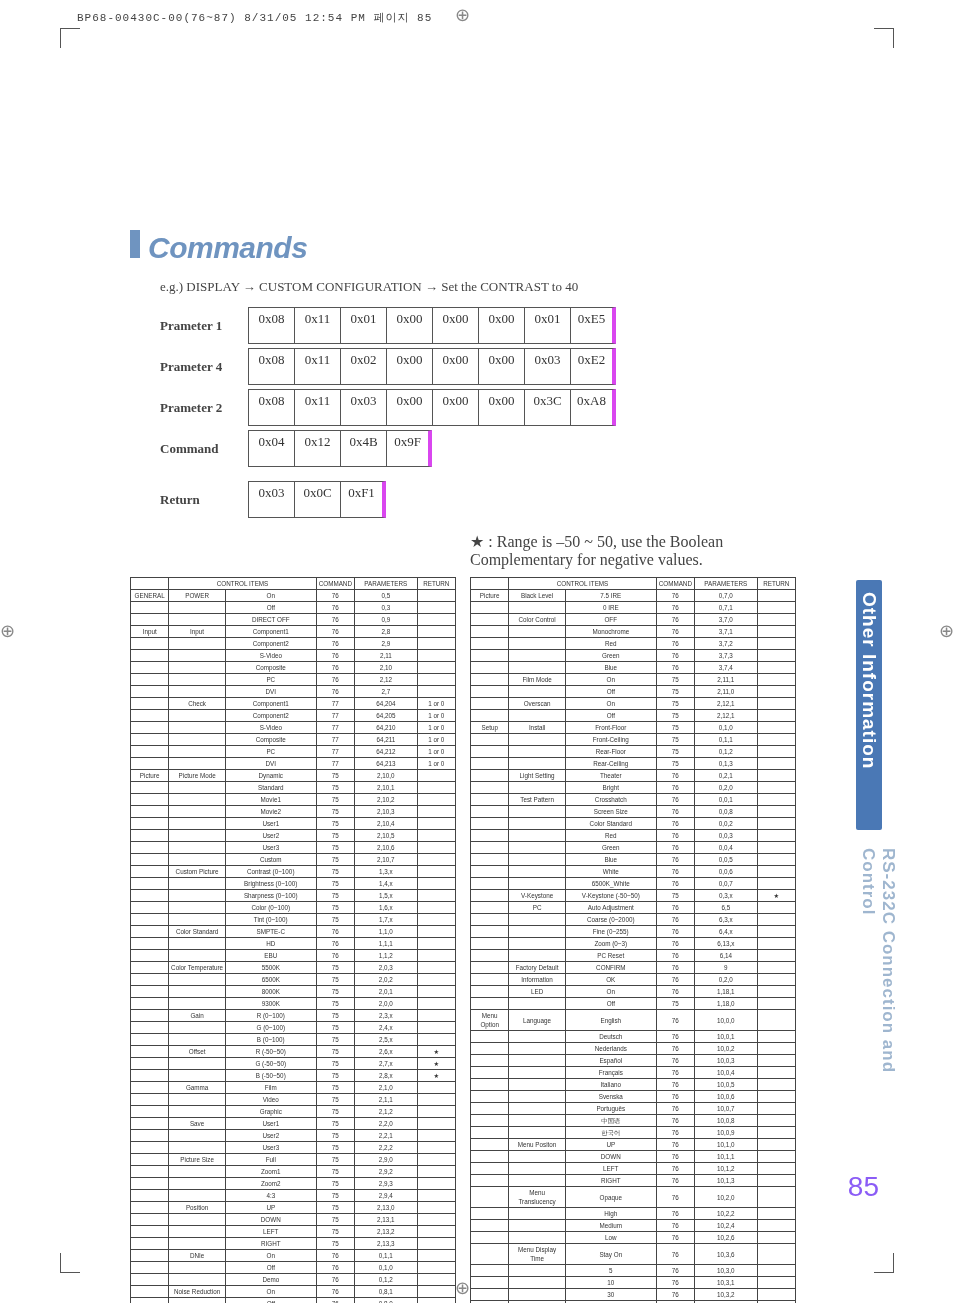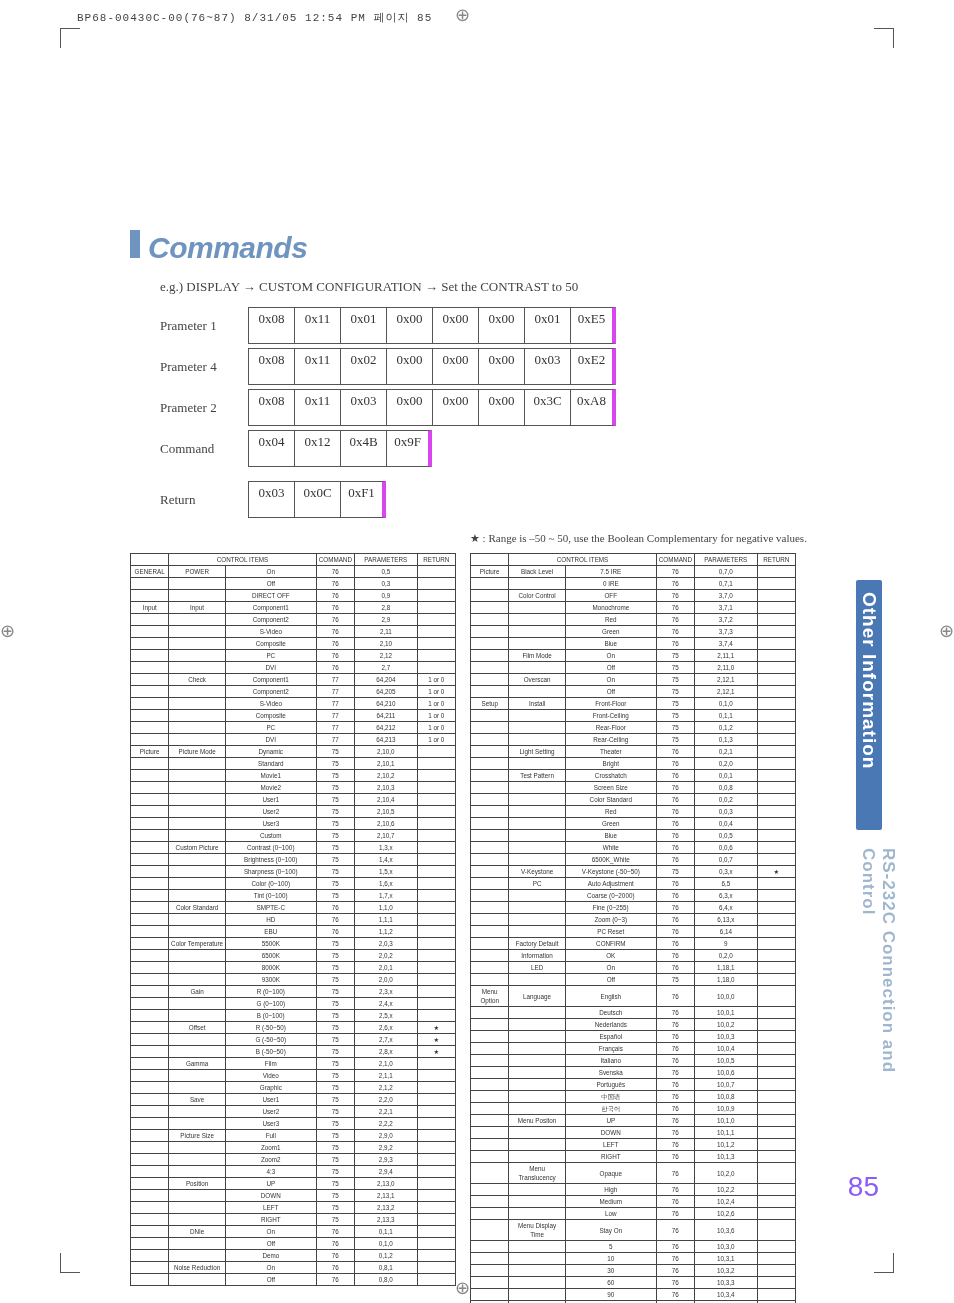--- a/index.html
+++ b/index.html
@@ -19,25 +19,25 @@
   .side-tab .blue-bar { position: absolute; top: 0; left: 0; width: 26px; height: 250px; background: #4a78b5; border-radius: 2px; }
   .side-tab .blue-text { position: absolute; top: 12px; left: 2px; writing-mode: vertical-rl; color: #fff; font-size: 19px; font-weight: bold; letter-spacing: 1px; }
   .side-tab .gray-text { position: absolute; top: 268px; left: 2px; writing-mode: vertical-rl; color: #9fb6cf; font-size: 17px; font-weight: bold; letter-spacing: 1px; }
   .content { position: absolute; top: 230px; left: 130px; width: 720px; }
   .heading-wrap { display: flex; align-items: baseline; margin-bottom: 14px; text-align: right; }
   .heading-wrap .bar { width: 10px; height: 28px; background: #6f94c0; margin-right: 8px; }
   .heading-wrap .title { font-size: 30px; font-weight: bold; font-style: italic; color: #6f94c0; font-family: "Arial Narrow", Arial, sans-serif; letter-spacing: -0.5px; }
   .example { font-size: 13px; color: #444; margin: 4px 0 12px 30px; font-family: Georgia, serif; }
   .param-section { margin-left: 30px; }
   .param-row { display: flex; align-items: center; margin-bottom: 4px; }
-  .param-label { width: 88px; font-size: 13px; font-family: Georgia, serif; color: #444; }
+  .param-label { width: 88px; font-size: 13px; font-family: Georgia, serif; color: #444; font-weight: bold; }
   .byte-table { display: flex; }
   .byte-table .cell { border: 1px solid #555; border-right: none; width: 46px; height: 37px; font-size: 13px; text-align: center; line-height: 21px; font-family: Georgia, serif; }
   .byte-table .cell:last-child { border-right: 4px solid #d946ef; }
-  .note { font-size: 11px; color: #444; margin: 14px 0 8px 0; font-family: Georgia, serif; }
+  .note { font-size: 16px; color: #444; margin: 14px 0 8px 0; font-family: Georgia, serif; }
   .tables-wrap { display: flex; gap: 14px; margin-top: 6px; }
   .tcol { width: 326px; }
   table.data { border-collapse: collapse; width: 100%; }
   table.data th, table.data td { border: 1px solid #444; font-size: 6.3px; text-align: center; padding: 1px 1px; height: 10px; line-height: 9px; font-family: Arial, sans-serif; font-weight: normal; color: #333; }
   table.data th { font-weight: normal; }
   .c1 { width: 38px; }
   .c2 { width: 56px; }
   .c3 { width: 90px; }
   .c4 { width: 38px; }
   .c5 { width: 62px; }
@@ -64,21 +64,21 @@
 </div>
 
 <div class="page-num">85</div>
 
 <div class="content">
   <div class="heading-wrap">
     <div class="bar"></div>
     <div class="title">Commands</div>
   </div>
 
-  <div class="example">e.g.) DISPLAY → CUSTOM CONFIGURATION → Set the CONTRAST to 50</div>
+  <div class="example">e.g.) DISPLAY → CUSTOM CONFIGURATION → Set the CONTRAST to 40</div>
 
   <div class="param-section" id="param-section">
       <div class="param-row">
         <div class="param-label">Prameter 1</div>
         <div class="byte-table">
           <div class="cell">0x08</div>
           <div class="cell">0x11</div>
           <div class="cell">0x01</div>
           <div class="cell">0x00</div>
           <div class="cell">0x00</div>

